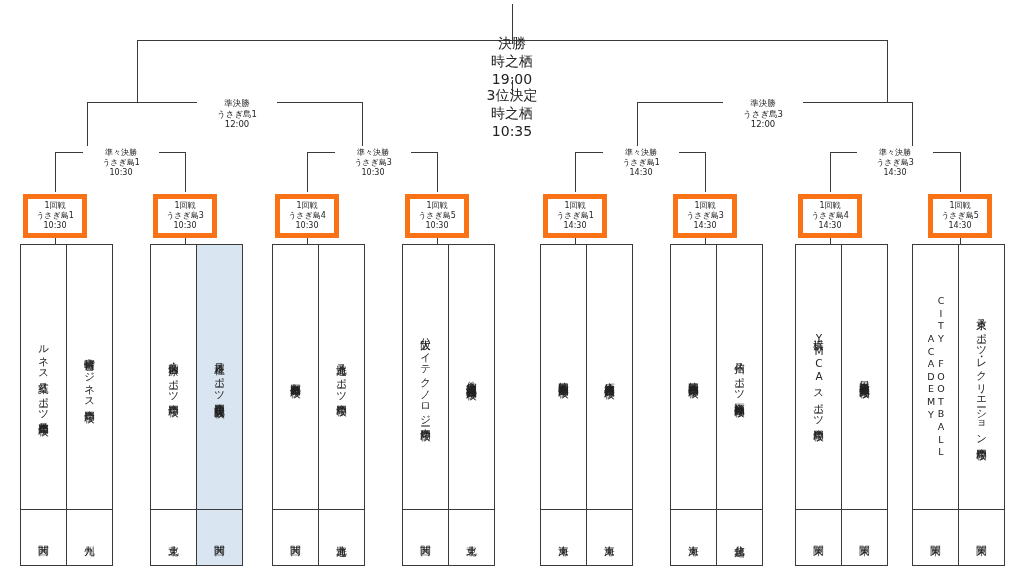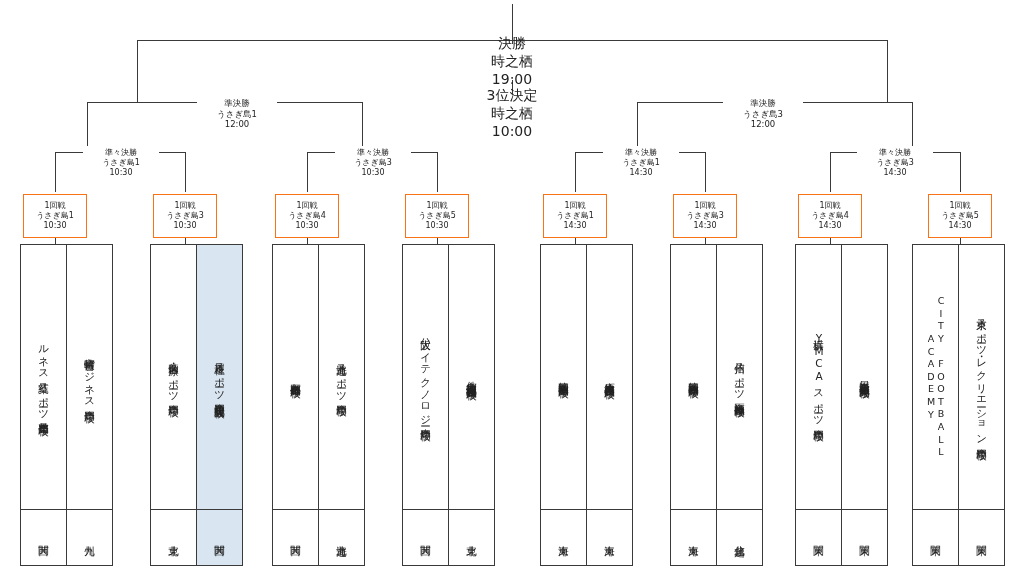--- a/index.html
+++ b/index.html
@@ -12,21 +12,21 @@
   }
   #bracket{position:relative;width:1024px;height:576px;}
 
   
   .ln-h{position:absolute;height:0;border-top:1px solid #3a3a3a;}
   .ln-v{position:absolute;width:0;border-left:1px solid #3a3a3a;}
 
   
   .match{
     position:absolute;
-    border:1px solid #f97316;
+    border:5px solid #f97316;
     background:#fff;
     box-sizing:border-box;
     display:flex;flex-direction:column;
     align-items:center;justify-content:center;
     line-height:1.28;
   }
   .match .l{display:block;white-space:nowrap;}
   .m-final{font-size:14px;border:none;}
   .m-third{font-size:14px;border:none;}
   .m-semi{font-size:8.5px;border:none;}
@@ -124,21 +124,21 @@
 
   <div class="match m-final" style="left:472px;top:44px;width:80px;height:36px;">
     <span class="l">決勝</span>
     <span class="l">時之栖</span>
     <span class="l">19:00</span>
   </div>
 
   <div class="match m-third" style="left:472px;top:96px;width:80px;height:36px;">
     <span class="l">3位決定</span>
     <span class="l">時之栖</span>
-    <span class="l">10:00</span>
+    <span class="l">10:35</span>
   </div>
 
   <div class="match m-semi" style="left:197px;top:96px;width:80px;height:36px;">
     <span class="l">準決勝</span>
     <span class="l">うさぎ島1</span>
     <span class="l">12:00</span>
   </div>
 
   <div class="match m-semi" style="left:723px;top:96px;width:80px;height:36px;">
     <span class="l">準決勝</span>

